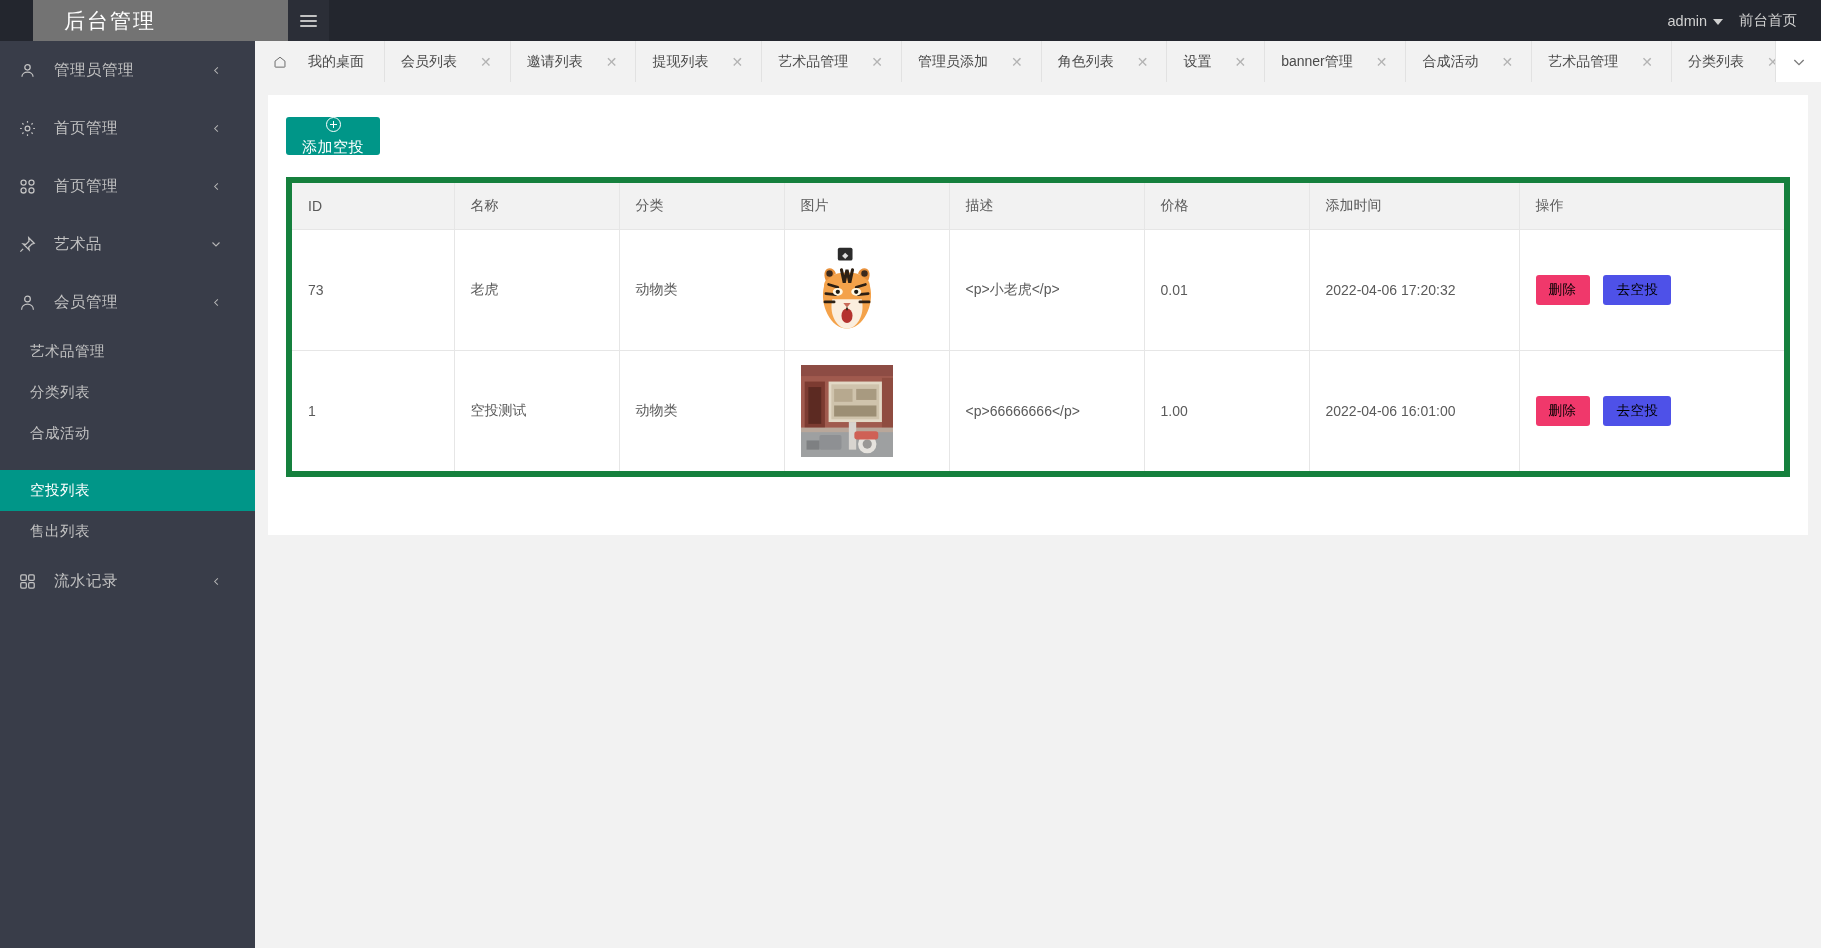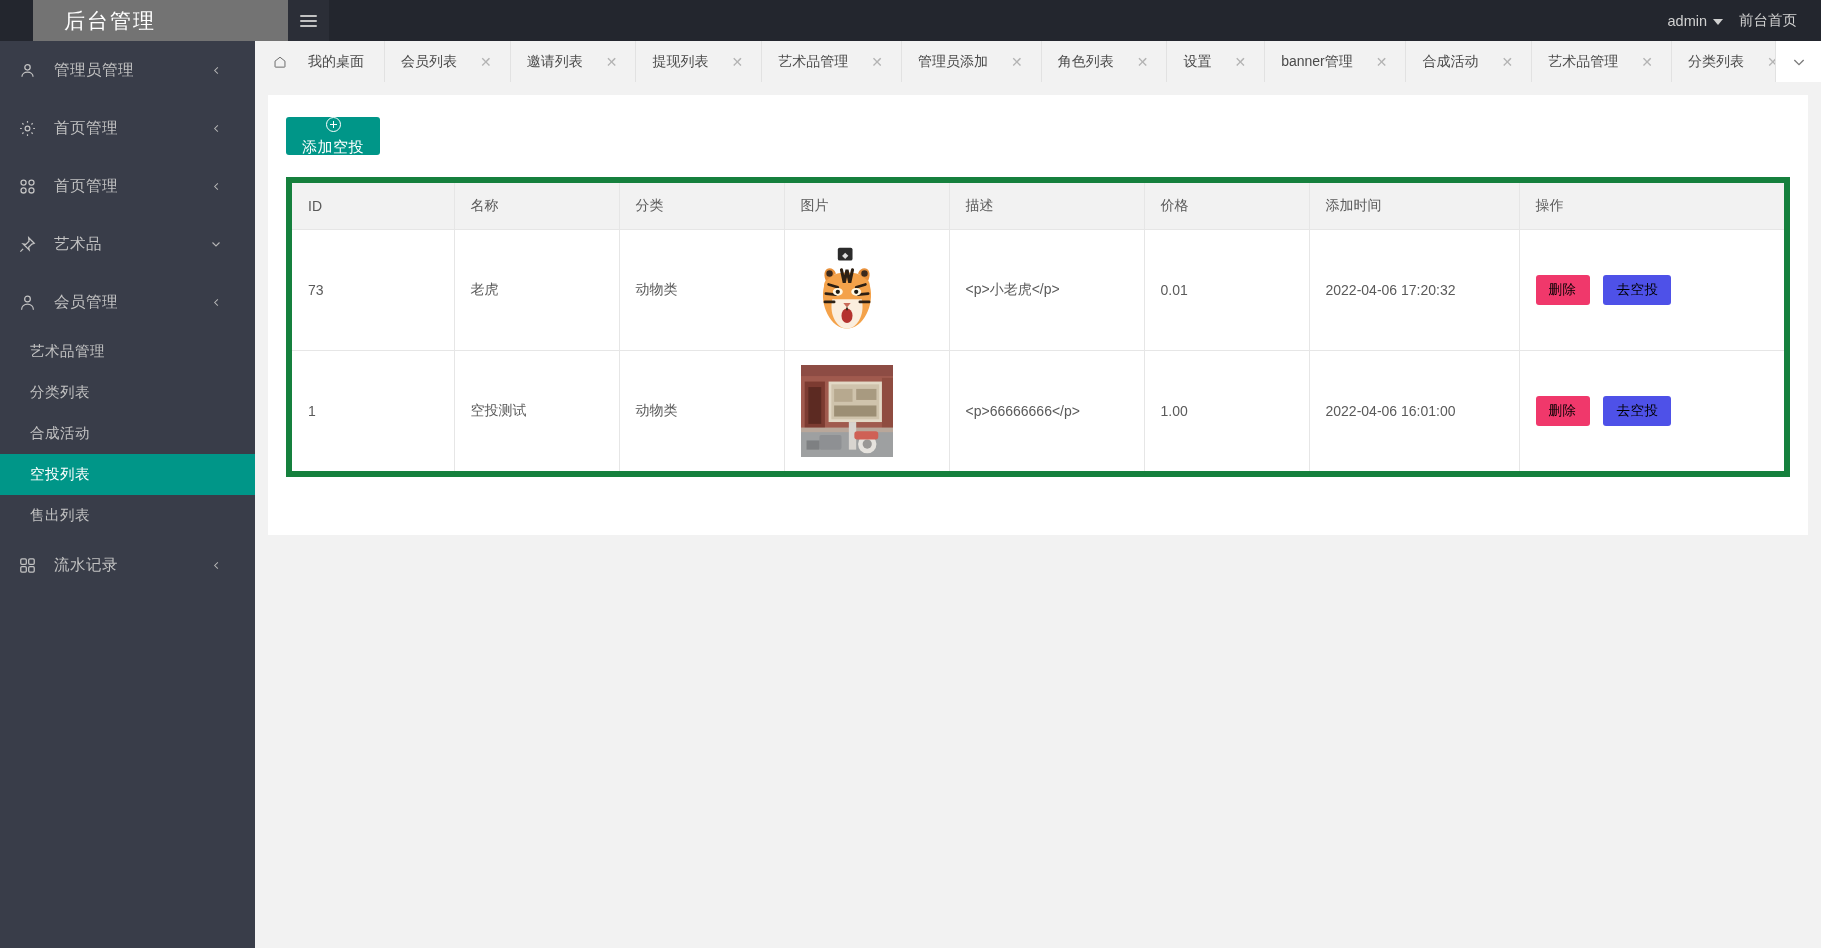--- a/index.html
+++ b/index.html
@@ -100,20 +100,21 @@
     height: 41px;
     display: flex; align-items: center;
     padding-left: 30px;
     color: #c2c2c2; font-size: 14.5px;
     cursor: pointer;
     letter-spacing: 0.5px;
   }
   .sub-item.active {
     background: #009688;
     color: #ffffff;
+    margin-top: 16px;
   }
 
   
   #tabbar-wrap {
     position: absolute;
     top: 41px; left: 255px;
     width: 1566px; height: 41px;
     background: #f2f2f2;
     border-bottom: 1px solid #e2e2e2;
     display: flex; align-items: stretch;

